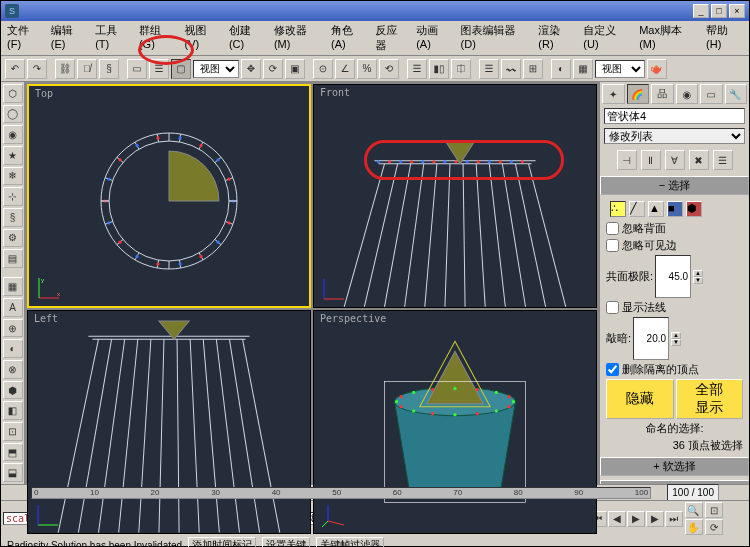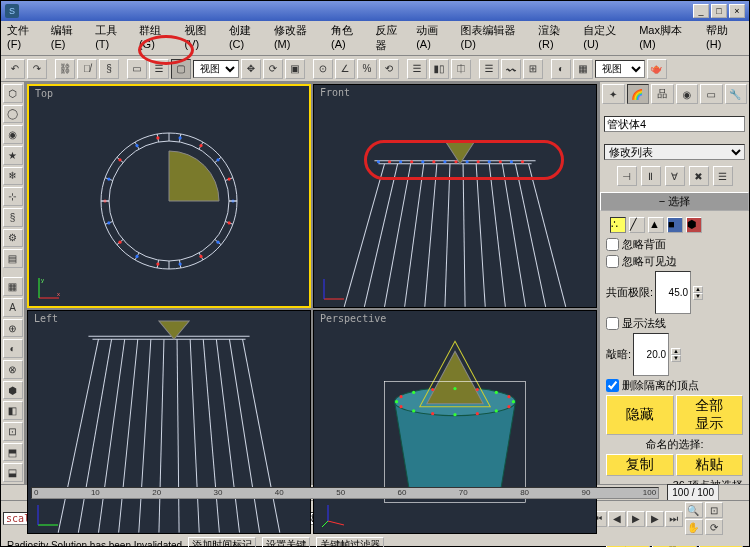--- a/index.html
+++ b/index.html
@@ -19,21 +19,21 @@
 .body { flex: 1; display: flex; min-height: 0;}
 .leftbar { width: 24px; background: #d4d0c8; display: flex; flex-direction: column; align-items: center; padding: 2px 0; gap: 2px; border-right: 1px solid #888;}
 .viewports { flex: 1; display: grid; grid-template: 1fr 1fr / 1fr 1fr; gap: 2px; background: #888; padding: 2px; min-width:0;}
 .vp { background: #252d3a; position: relative; border: 1px solid #000;}
 .vp.active { border: 2px solid #ffd800; }
 .vp-label { position: absolute; top: 2px; left: 6px; color: #aaa; font-size: 10px; font-family: monospace;}
 .axisgizmo { position:absolute; bottom:4px; left:6px; width:28px; height:28px; }
 .rightpanel { width: 150px; background: #d4d0c8; display: flex; flex-direction: column; border-left: 1px solid #888; font-size:11px;}
 .rtabs { display: flex; gap: 2px; padding: 2px; }
 .rtabs .tbtn { flex:1; }
-.rname { margin: 10px 4px; }
+.rname { margin: 2px 4px; }
 .rname input { width: 100%; font-size: 11px; border:1px inset #888; background:#fff; padding:1px 2px;}
 .rselect { margin: 2px 4px; }
 .rselect select { width: 100%; font-size: 11px; border:1px inset #888;}
 .rtree { margin: 2px 4px; border: 1px inset #888; background: #fff; height: 76px; font-size: 11px; overflow:hidden;}
 .rtree .row { padding: 1px 2px 1px 14px; cursor:pointer;}
 .rtree .row.top { padding-left:4px;}
 .rtree .row.sel { background: #ffff80; }
 .iconrow { display:flex; gap:4px; padding:4px; justify-content:center;}
 .rollhead { background: #9a9a9a; color:#000; text-align:center; border:1px outset #fff; padding:1px 8px; margin:2px 0; cursor:pointer; font-size:11px;}
 .rollbody { padding: 2px 6px; display:flex; flex-direction:column; gap:2px; font-size:11px;}
@@ -383,24 +383,20 @@
           </div>
         <label class="chk">
             <input type="checkbox" checked="" style="">
             <span>删除隔离的顶点</span>
           </label>
         <div class="btnrow">
             <button>隐藏</button>
             <button>全部显示</button>
           </div>
         <div style="text-align:center">命名的选择:</div>
-        <div class="btnrow">
-            <button>复制</button>
-            <button>粘贴</button>
-          </div>
         <div style="text-align:right">36 顶点被选择</div>
       </div>
       <div class="rollhead">+ <span>软选择</span></div>
       <div class="rollhead">− <span>编辑几何体</span></div>
       <div class="rollbody">
           <div class="btnrow">
             <button>创建</button>
             <button>删除</button>
             <button>覆写</button>
           </div>
@@ -417,21 +413,21 @@
           <span>30</span>
           <span>40</span>
           <span>50</span>
           <span>60</span>
           <span>70</span>
           <span>80</span>
           <span>90</span>
           <span>100</span>
     </div>
       </div>
-    <span style="margin-left:8px;border:1px inset #888;background:#eee;padding:2px 4px;font-size:10px">100 / 100</span>
+    <span style="margin-left:16px;border:1px inset #888;background:#eee;padding:2px 4px;font-size:10px">100 / 100</span>
   </div>
 
   <div class="status">
     <div class="row1">
       <span class="fld" style="color:#a33">scale ↕.selec</span>
       <span class="fld">1 物体已选择</span>
       <span class="tbtn">🔒</span>
       <span class="tbtn">⊕</span>
       <span>X:</span>
         <input class="fld" style="width: 50px;" value="-2090.9">

